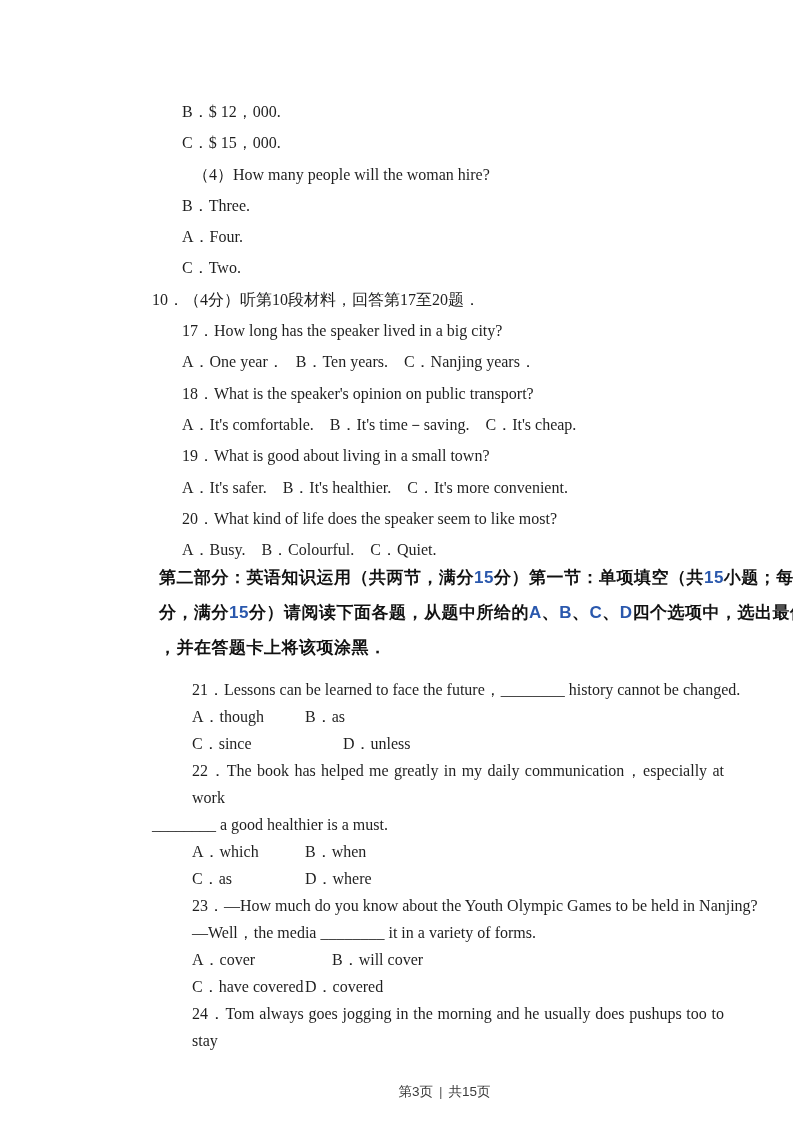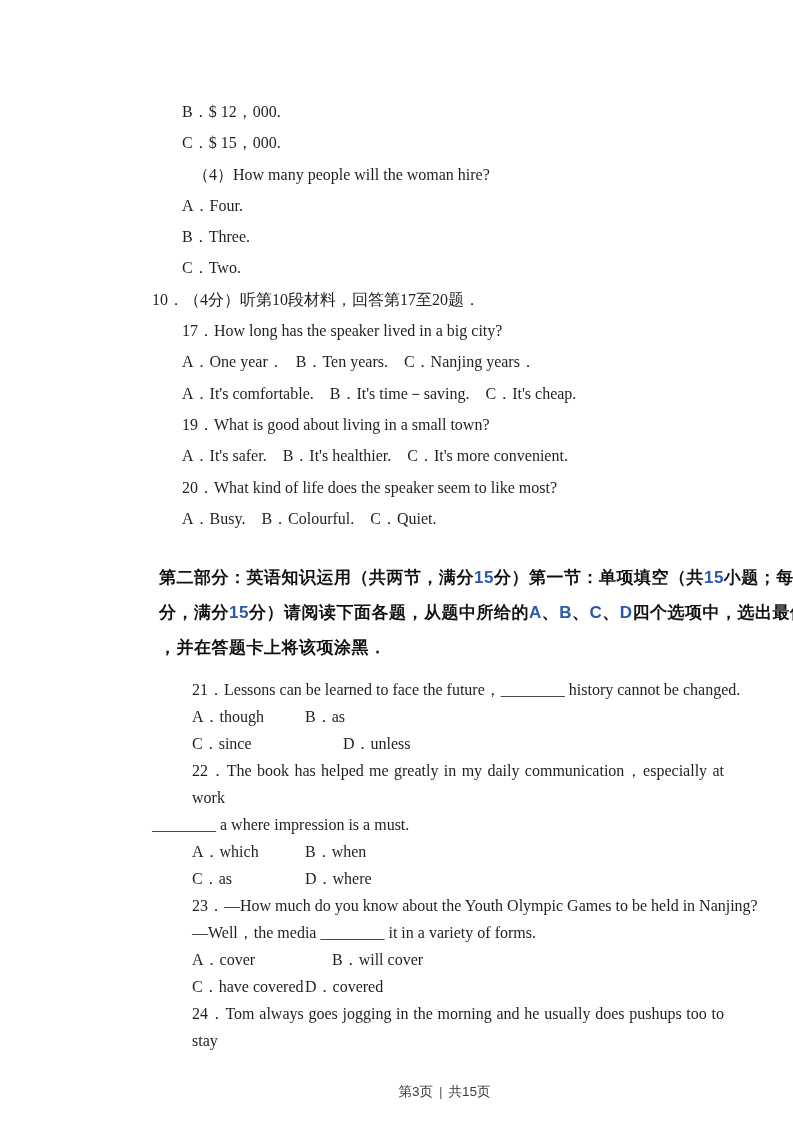--- a/index.html
+++ b/index.html
@@ -49,43 +49,44 @@
   .sep{margin:0 6px;color:#5a5a5a;}
 </style>
 </head>
 <body>
 
 <div class="page">
   <div id="sec1" class="sec1">
       <div class="line sub">B．$ 12，000.</div>
       <div class="line sub">C．$ 15，000.</div>
       <div class="line sub4">（4）How many people will the woman hire?</div>
+      <div class="line sub">B．Three.</div>
       <div class="line sub">A．Four.</div>
-      <div class="line sub">B．Three.</div>
       <div class="line sub">C．Two.</div>
       <div class="line top">10．（4分）听第10段材料，回答第17至20题．</div>
       <div class="line sub">17．How long has the speaker lived in a big city?</div>
       <div class="line sub">A．One year．   B．Ten years.    C．Nanjing years．</div>
+      <div class="line sub">18．What is the speaker's opinion on public transport?</div>
       <div class="line sub">A．It's comfortable.    B．It's time－saving.    C．It's cheap.</div>
       <div class="line sub">19．What is good about living in a small town?</div>
       <div class="line sub">A．It's safer.    B．It's healthier.    C．It's more convenient.</div>
       <div class="line sub">20．What kind of life does the speaker seem to like most?</div>
       <div class="line sub">A．Busy.    B．Colourful.    C．Quiet.</div>
     </div>
   <div id="heading" class="heading">
       <div class="line"><span>第二部分：英语知识运用（共两节，满分</span><span class="blue">15</span><span>分）第一节：单项填空（共</span><span class="blue">15</span><span>小题；每小题</span><span class="blue">1</span></div>
       <div class="line"><span>分，满分</span><span class="blue">15</span><span>分）请阅读下面各题，从题中所给的</span><span class="blue">A</span><span>、</span><span class="blue">B</span><span>、</span><span class="blue">C</span><span>、</span><span class="blue">D</span><span>四个选项中，选出最佳选项</span></div>
       <div class="line"><span>，并在答题卡上将该项涂黑．</span></div>
     </div>
   <div id="sec2" class="sec2">
       <div class="line sub2">21．Lessons can be learned to face the future，________ history cannot be changed.</div>
       <div class="line sub2"><span class="colA c1">A．though</span><span>B．as</span></div>
       <div class="line sub2"><span class="colA c3">C．since</span><span>D．unless</span></div>
       <div class="line just">22．The book has helped me greatly in my daily communication，especially at work</div>
-      <div class="line wrapA">________ a where impression is a must.</div>
+      <div class="line wrapA">________ a good healthier is a must.</div>
       <div class="line sub2"><span class="colA c1">A．which</span><span>B．when</span></div>
       <div class="line sub2"><span class="colA c1">C．as</span><span>D．where</span></div>
       <div class="line sub2">23．—How much do you know about the Youth Olympic Games to be held in Nanjing?</div>
       <div class="line sub2">—Well，the media ________ it in a variety of forms.</div>
       <div class="line sub2"><span class="colA c2">A．cover</span><span>B．will cover</span></div>
       <div class="line sub2"><span class="colA c1">C．have covered</span><span>D．covered</span></div>
       <div class="line just">24．Tom always goes jogging in the morning and he usually does pushups too to stay</div>
     </div>
   <div class="footer">
     <span>第3页</span><span class="sep">|</span><span>共15页</span>

